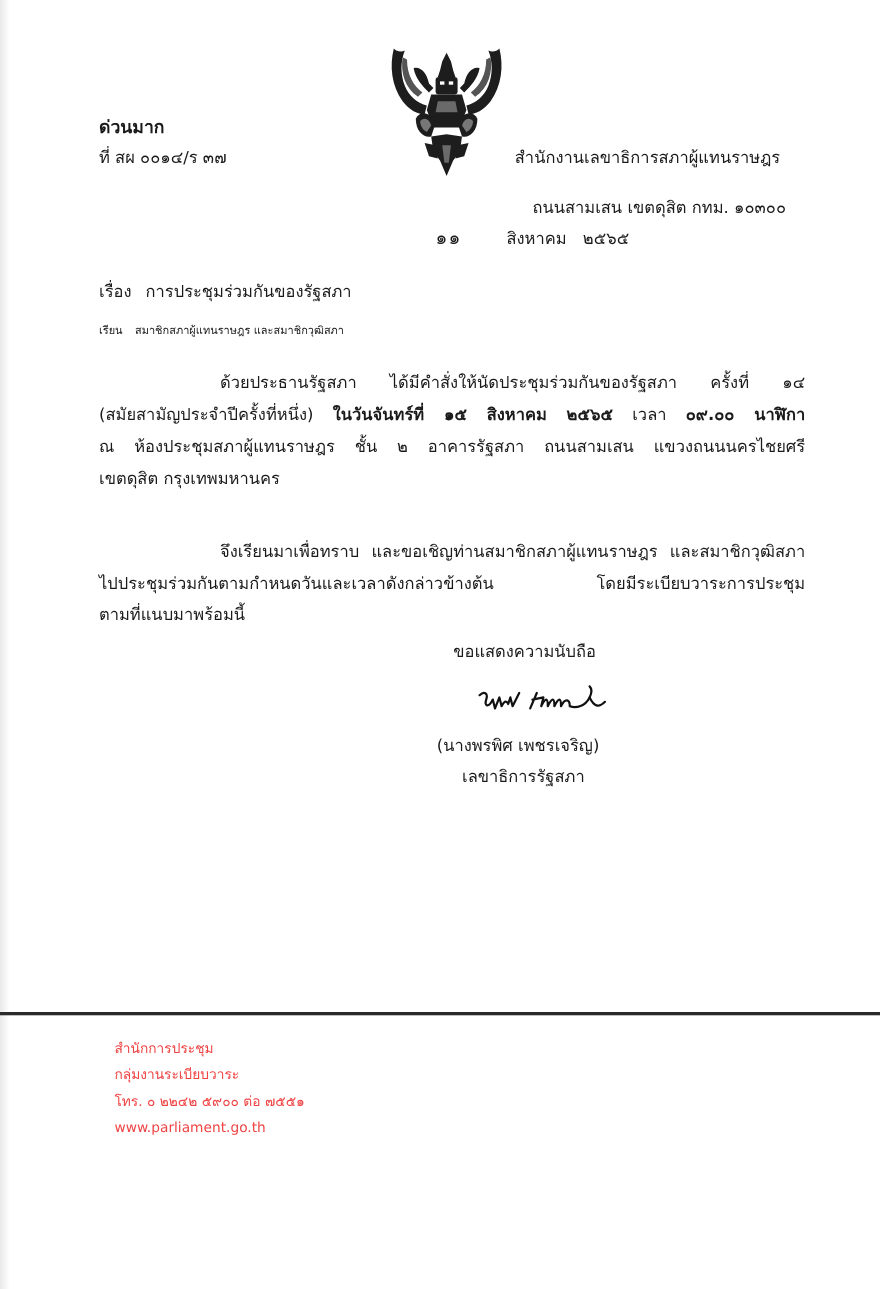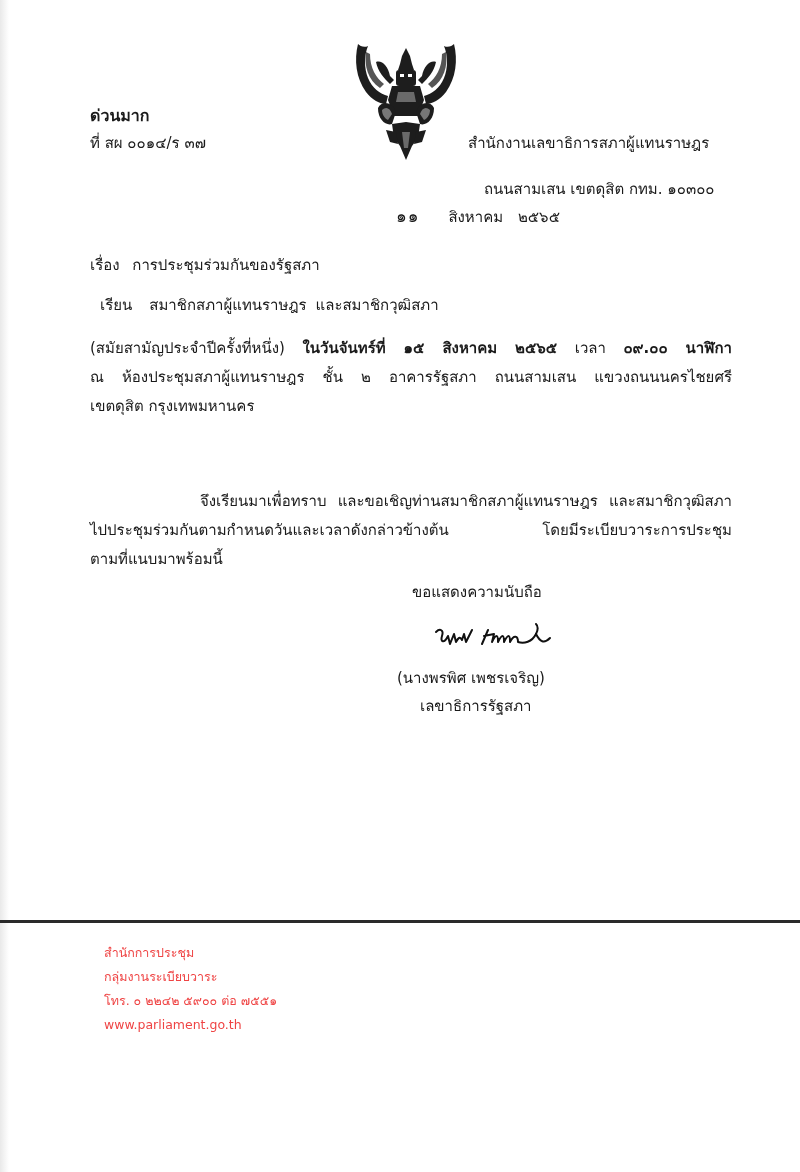--- a/index.html
+++ b/index.html
@@ -61,30 +61,29 @@
     }
     .org-addr {
       left: 484px; top: 177px;
       font-size: 15px;
     }
     .date {
       left: 396px; top: 202px;
       font-size: 15px;
       word-spacing: 10px;
     }
-    .date .day { font-size: 17px; margin-right: 14px; letter-spacing: 1px; }
+    .date .day { font-size: 17px; margin-right: 26px; letter-spacing: 1px; }
 
     .subject {
       left: 90px; top: 253px;
       font-size: 15px;
     }
     .to {
-      left: 100px; top: 293px;
-      font-size: 15px;
-      font-family: Liberation Mono, monospace;
+      left: 90px; top: 293px;
+      font-size: 10px;
     }
     .label { margin-right: 8px; }
 
     .para {
       position: absolute;
       left: 90px;
       width: 642px;
       font-size: 15px;
       line-height: 29px;
     }
@@ -186,20 +185,21 @@
     <span class="label">เรื่อง</span>
     <span>การประชุมร่วมกันของรัฐสภา</span>
   </div>
 
   <div class="abs to">
     <span class="label">เรียน</span>
     <span>สมาชิกสภาผู้แทนราษฎร และสมาชิกวุฒิสภา</span>
   </div>
 
   <div class="para p1">
+    <span class="line first">ด้วยประธานรัฐสภา ได้มีคำสั่งให้นัดประชุมร่วมกันของรัฐสภา ครั้งที่ ๑๔</span>
     <span class="line"><span>(สมัยสามัญประจำปีครั้งที่หนึ่ง) </span><b>ในวันจันทร์ที่ ๑๕ สิงหาคม ๒๕๖๕</b><span> เวลา </span><b>๐๙.๐๐ นาฬิกา</b></span>
     <span class="line">ณ ห้องประชุมสภาผู้แทนราษฎร ชั้น ๒ อาคารรัฐสภา ถนนสามเสน แขวงถนนนครไชยศรี</span>
     <span class="line last">เขตดุสิต กรุงเทพมหานคร</span>
   </div>
 
   <div class="para p2">
     <span class="line first">จึงเรียนมาเพื่อทราบ และขอเชิญท่านสมาชิกสภาผู้แทนราษฎร และสมาชิกวุฒิสภา</span>
     <span class="line">ไปประชุมร่วมกันตามกำหนดวันและเวลาดังกล่าวข้างต้น โดยมีระเบียบวาระการประชุม</span>
     <span class="line last">ตามที่แนบมาพร้อมนี้</span>
   </div>

